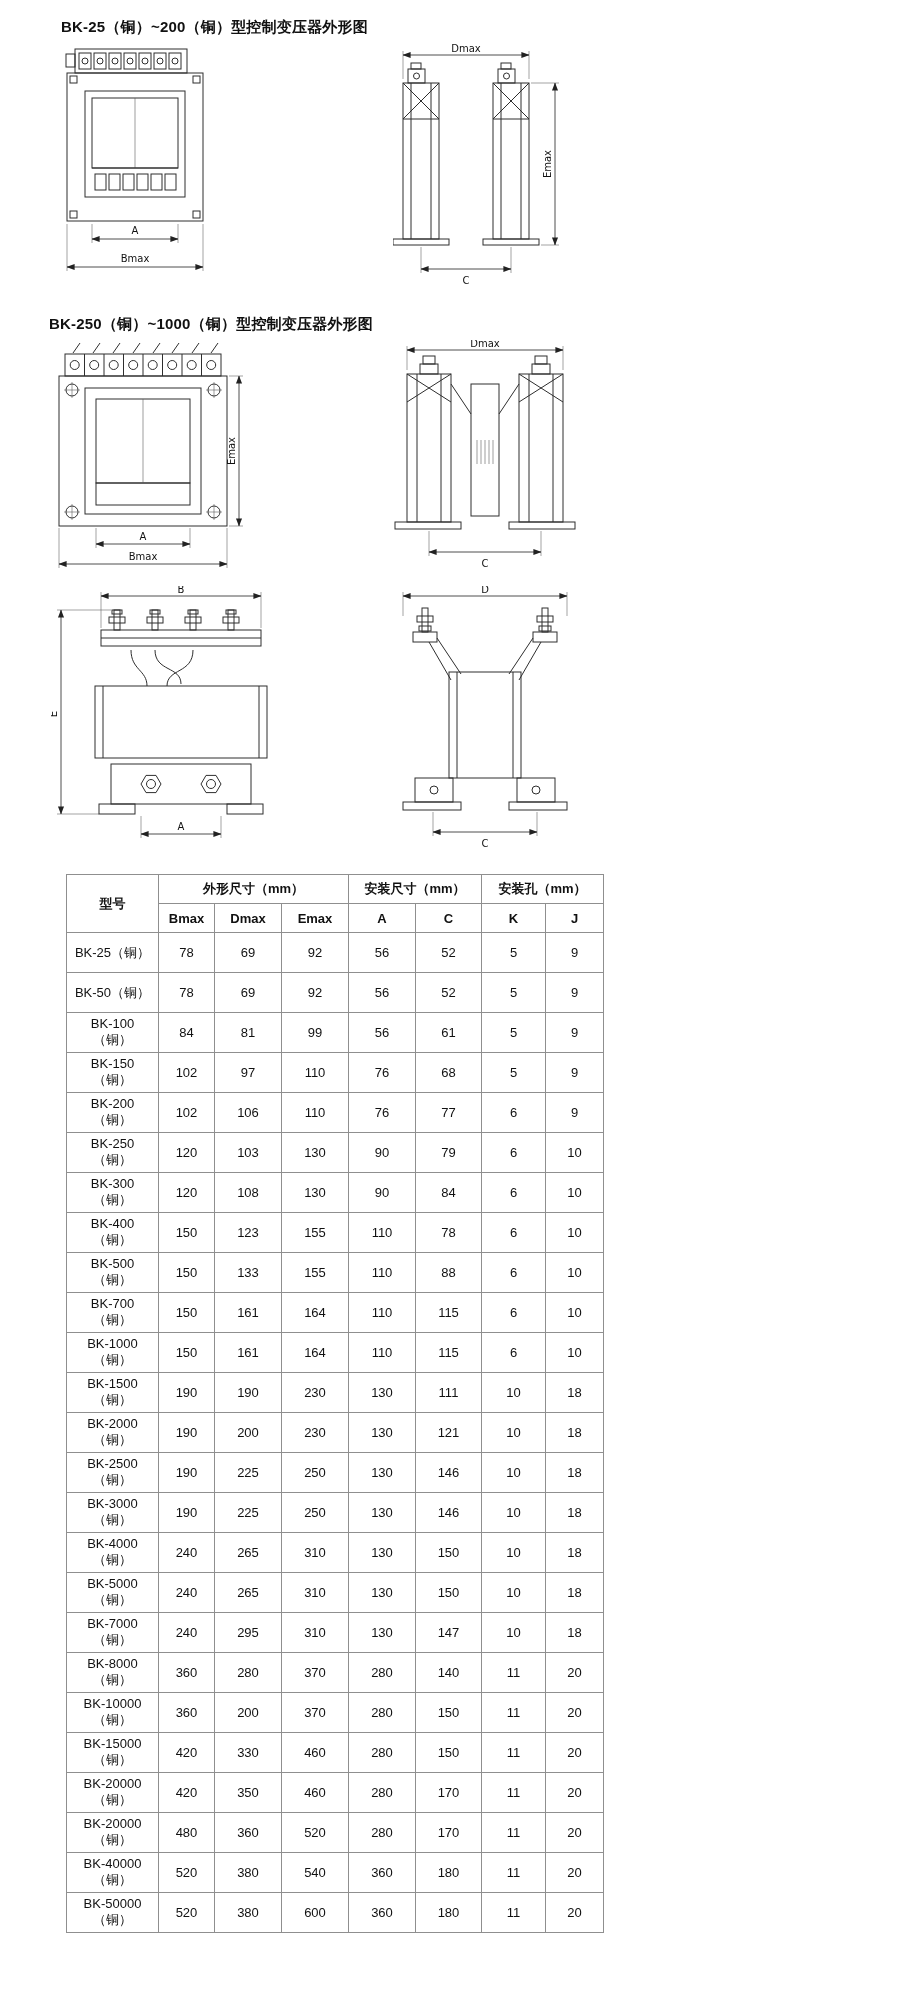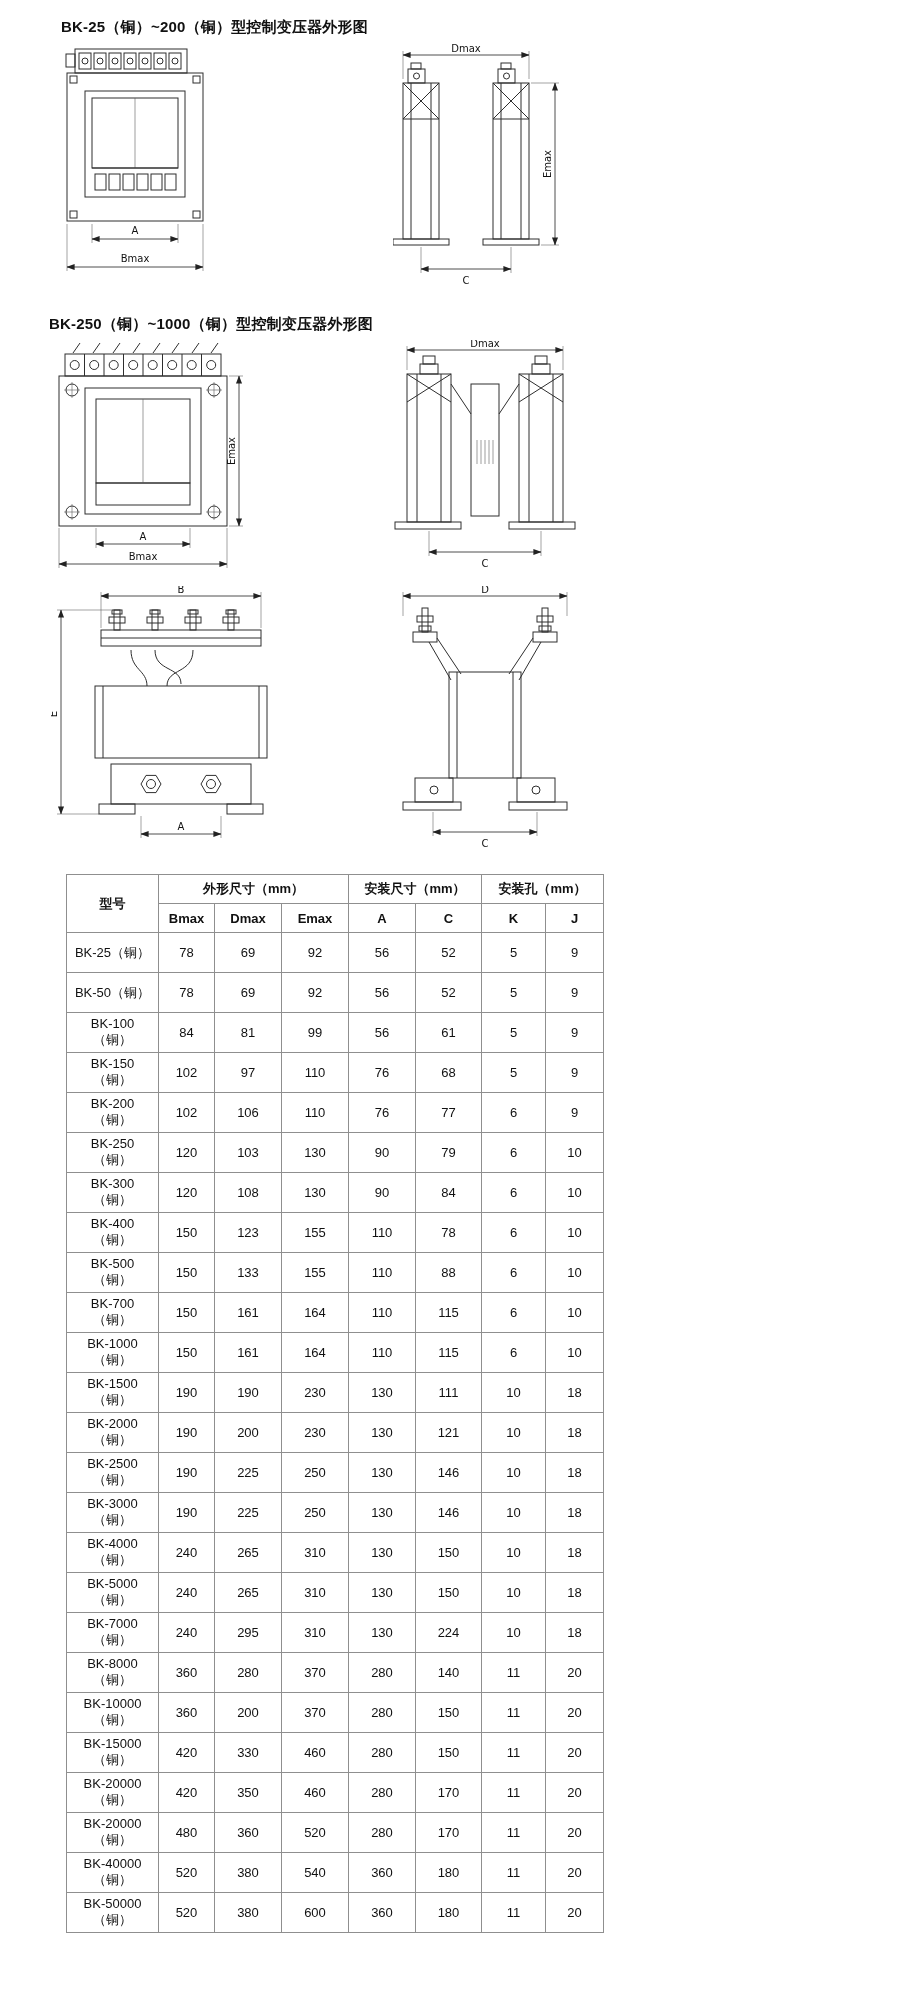--- a/index.html
+++ b/index.html
@@ -584,21 +584,21 @@
       <td>150</td>
       <td>10</td>
       <td>18</td>
     </tr>
         <tr>
       <td>BK-7000（铜）</td>
       <td>240</td>
       <td>295</td>
       <td>310</td>
       <td>130</td>
-      <td>224</td>
+      <td>147</td>
       <td>10</td>
       <td>18</td>
     </tr>
         <tr>
       <td>BK-8000（铜）</td>
       <td>360</td>
       <td>280</td>
       <td>370</td>
       <td>280</td>
       <td>140</td>

